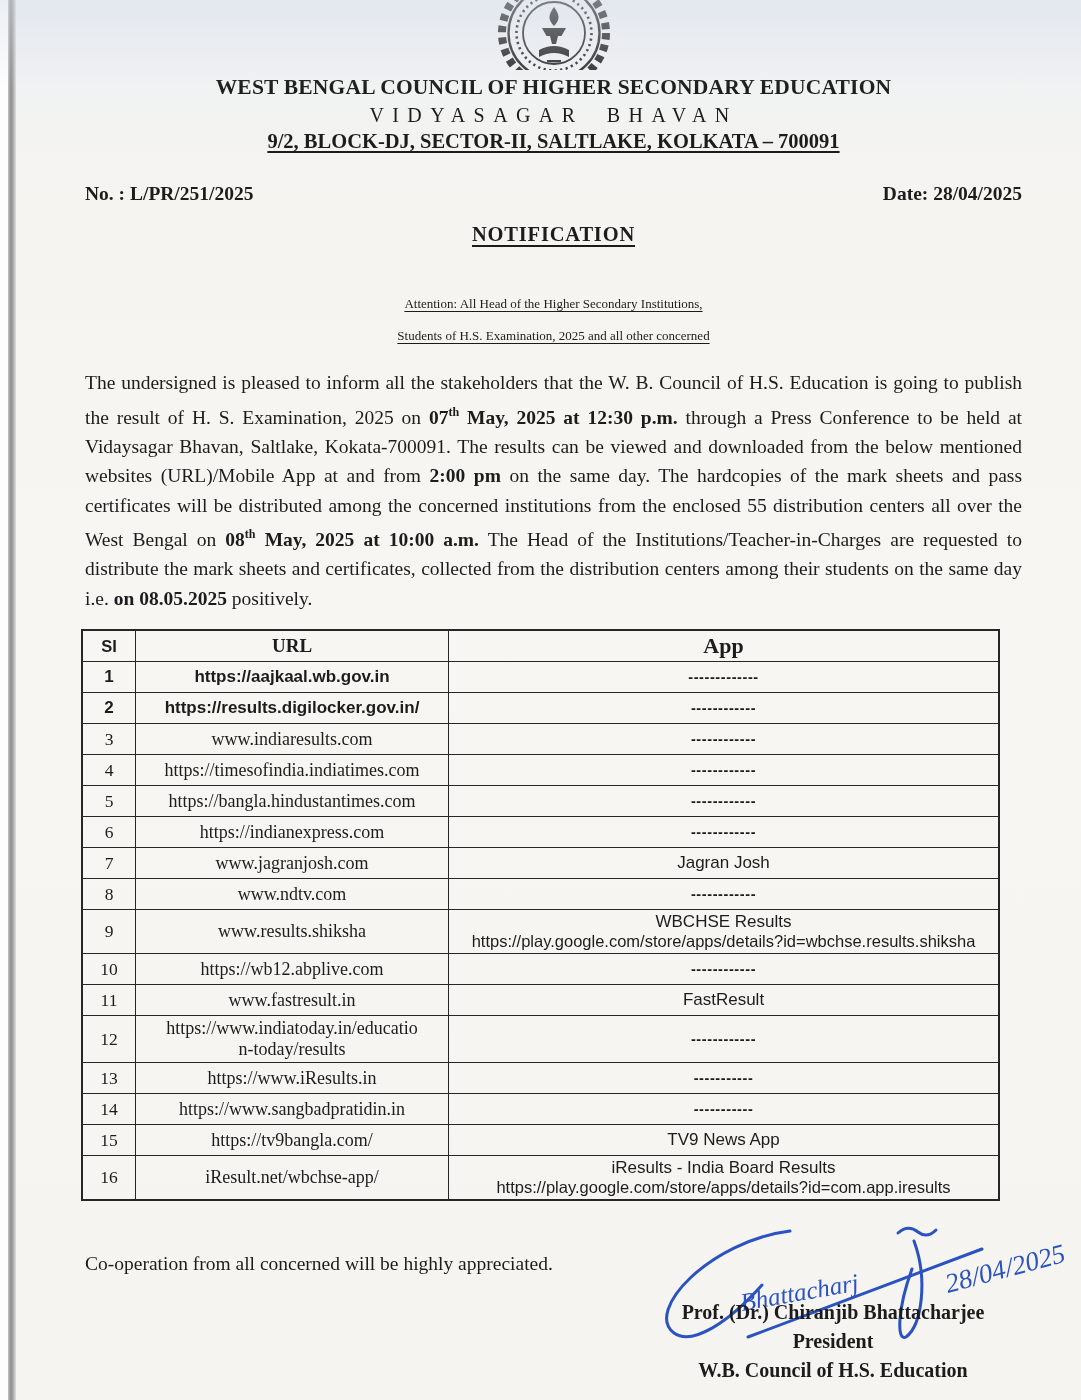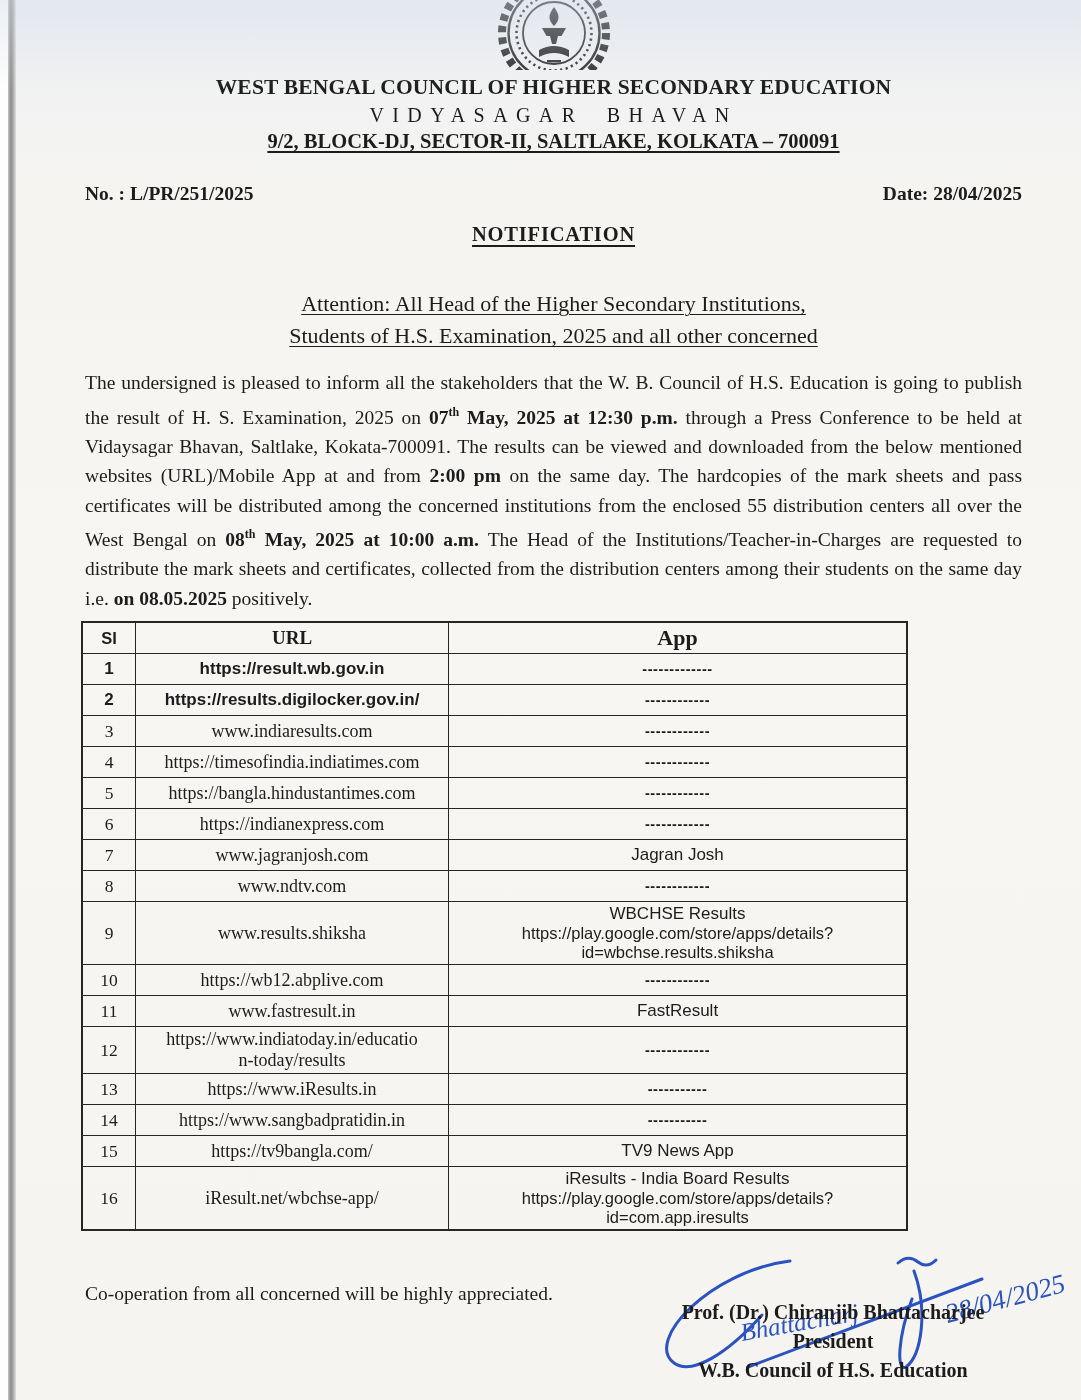--- a/index.html
+++ b/index.html
@@ -27,30 +27,30 @@
   .building{margin-top:4px;text-align:center;font-size:20px;letter-spacing:.42em;word-spacing:.5em;}
   .address{margin-top:3px;text-align:center;font-weight:bold;font-size:20.5px;
     text-decoration:underline;text-underline-offset:3px;text-decoration-thickness:1.5px;}
 
   
   .meta-row{margin-top:30px;display:flex;justify-content:space-between;
     font-weight:bold;font-size:19.5px;}
   .notif-title{margin-top:18px;text-align:center;font-weight:bold;font-size:20.5px;letter-spacing:.8px;
     text-decoration:underline;text-underline-offset:4px;text-decoration-thickness:1.8px;}
 
-  .attention{margin-top:42px;text-align:center;font-size:22px;line-height:32px;}
+  .attention{margin-top:42px;text-align:center;font-size:13px;line-height:32px;}
   .attention span{text-decoration:underline;text-underline-offset:3px;text-decoration-thickness:1.3px;}
 
   
   .body-text{margin:16px 0 0 0;font-size:19.5px;line-height:29.5px;text-align:justify;}
   .body-text b{font-weight:bold;}
   .sup{vertical-align:super;font-size:.62em;}
 
   
-  table.results{margin-top:8px;margin-left:-4px;width:827px;border-collapse:collapse;
+  table.results{margin-top:16px;margin-left:-4px;width:919px;border-collapse:collapse;
     border:2.5px solid #262626;}
   table.results th,table.results td{border:1.7px solid #262626;padding:2px 6px;text-align:center;vertical-align:middle;}
   table.results tr{height:31px;}
   thead tr{height:33px;}
   th.h-sl{width:40px;font-family:"Liberation Sans",sans-serif;font-size:16.5px;font-weight:700;}
   th.h-url{width:300px;font-size:19px;font-weight:bold;}
   th.h-app{font-size:22px;font-weight:bold;}
   td{font-size:18px;}
   td.sl{font-size:17.5px;}
   .hs{font-family:"Liberation Sans",sans-serif !important;font-weight:700;font-size:17px !important;}
@@ -119,21 +119,21 @@
         <th class="h-url">URL</th>
         <th class="h-app">App</th>
       </tr>
     </thead>
     <tbody id="rows">
         <tr>
           <td class="sl hs">
             <div>1</div>
           </td>
           <td class="url hs">
-            <div>https://result.wb.gov.in</div>
+            <div>https://aajkaal.wb.gov.in</div>
           </td>
           <td class="app">
             <div class="dash">-------------</div>
           </td>
         </tr>
         <tr>
           <td class="sl hs">
             <div>2</div>
           </td>
           <td class="url hs">

